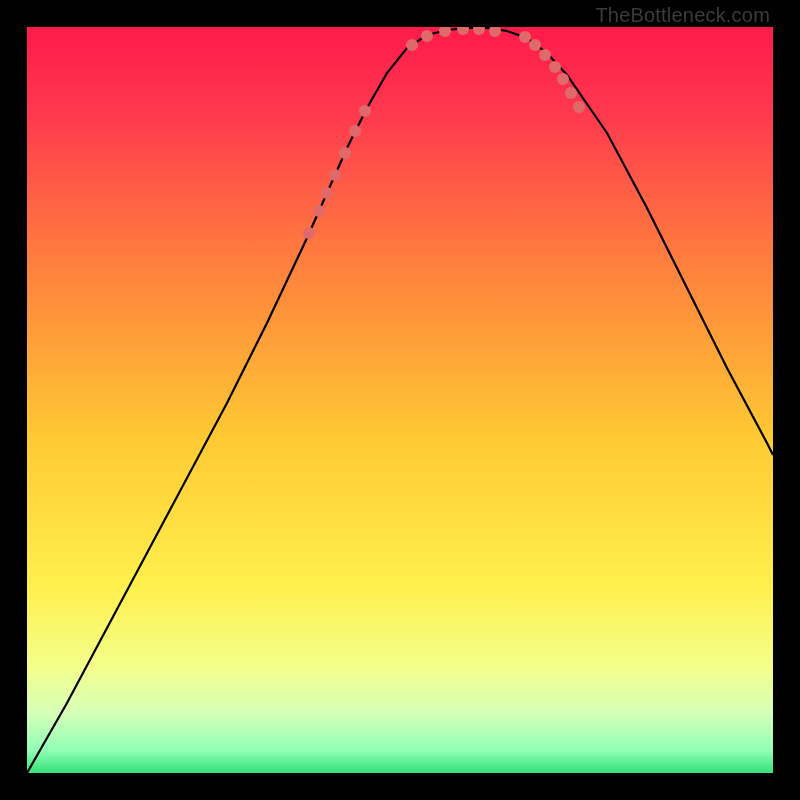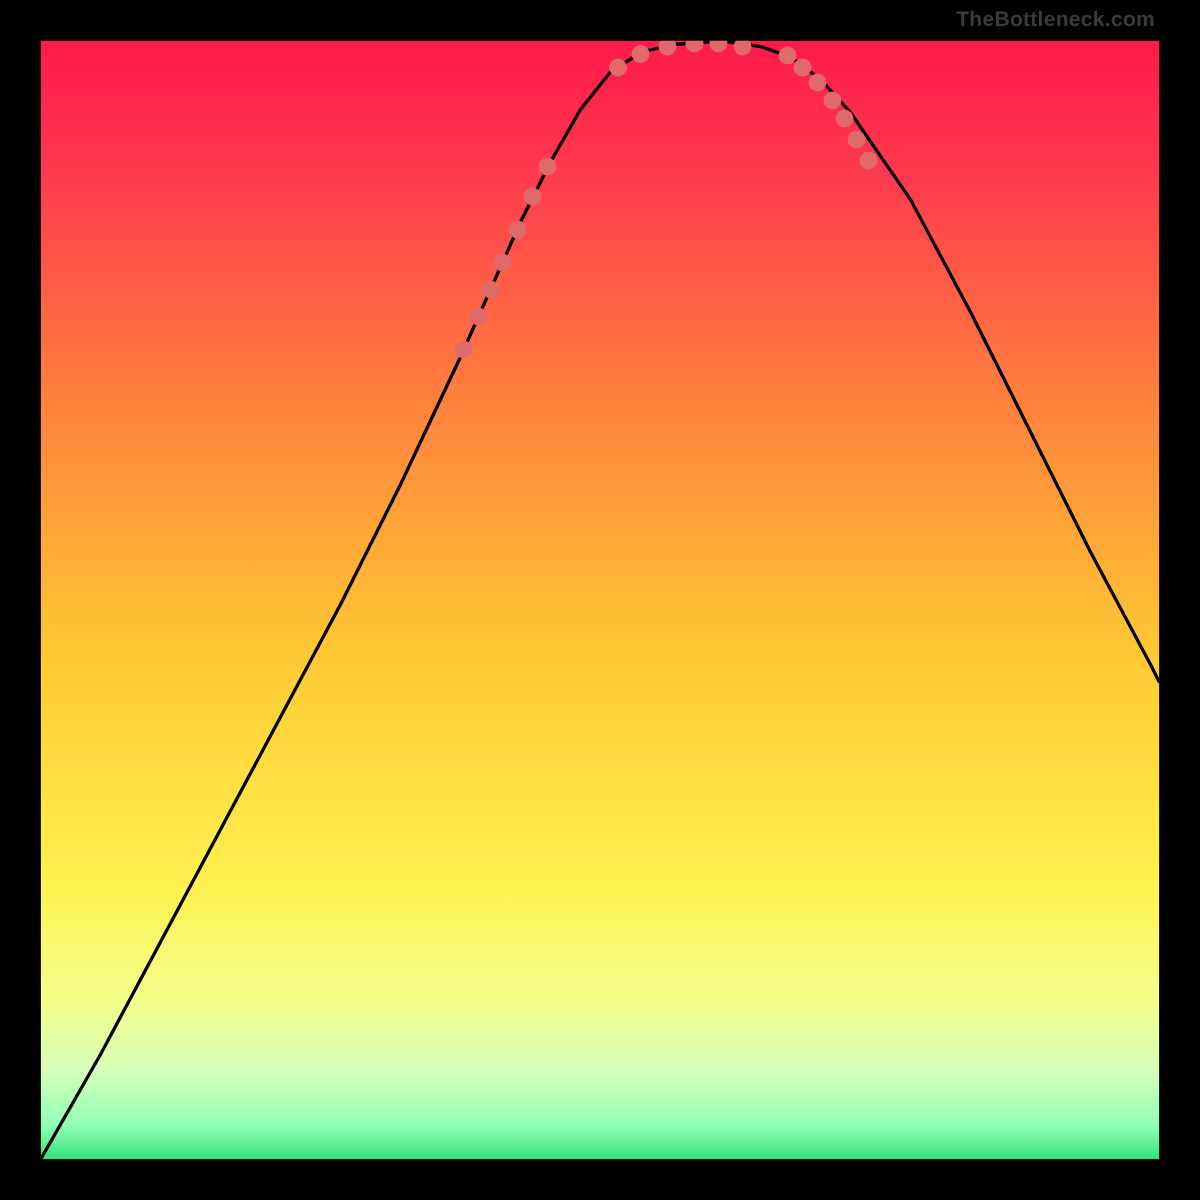--- a/index.html
+++ b/index.html
@@ -23,22 +23,22 @@
     position: absolute;
     left: 0;
     top: 0;
     width: 746px;
     height: 746px;
   }
   .watermark {
     position: absolute;
     top: 4px;
     right: 30px;
-    font-size: 14px;
-    font-weight: 700;
+    font-size: 20px;
+    font-weight: 400;
     color: #3b3b3b;
     letter-spacing: 0.2px;
   }
   svg.curves {
     position: absolute;
     left: 0;
     top: 0;
   }
 </style>
 </head>

